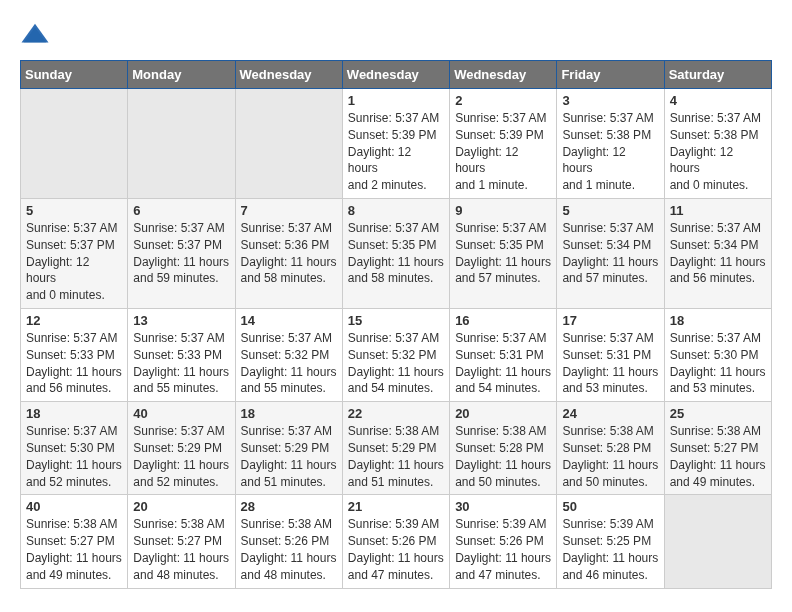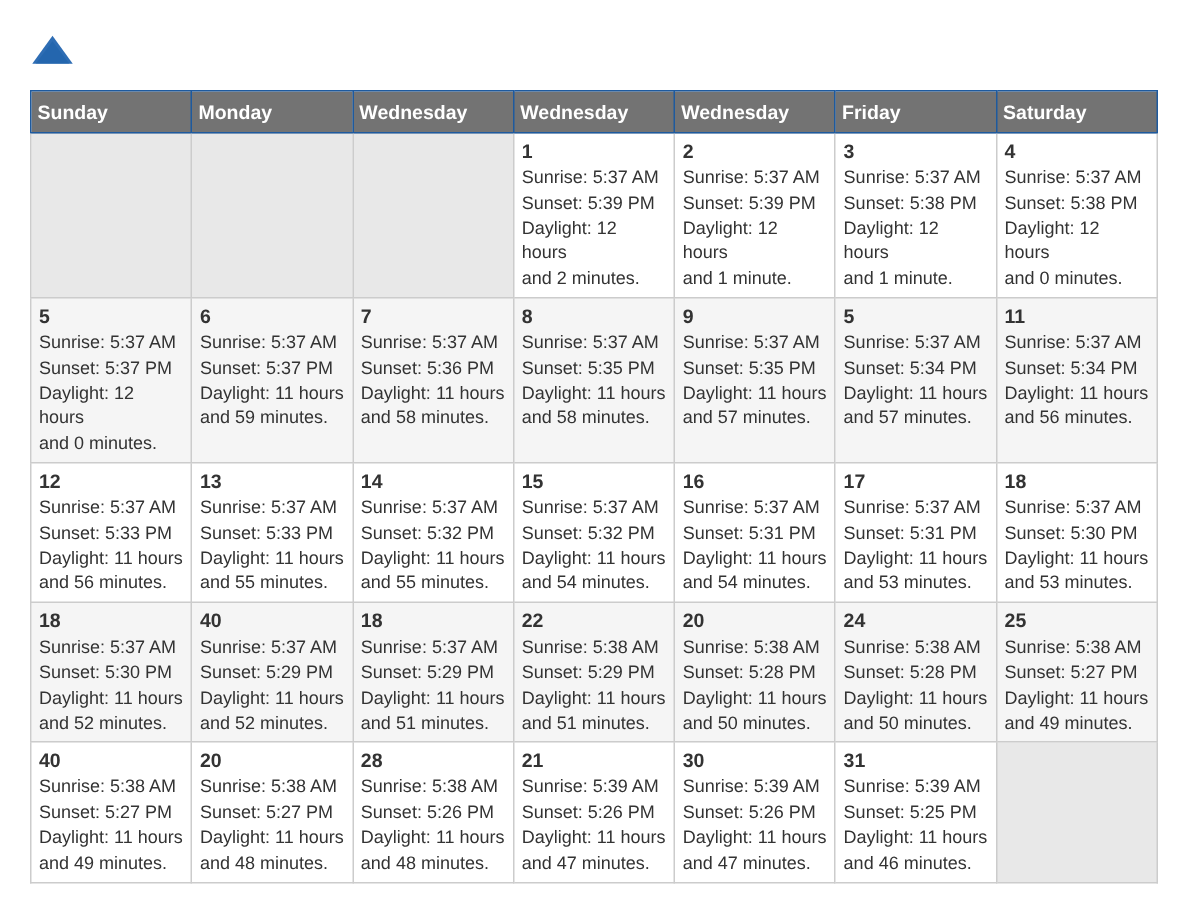--- a/index.html
+++ b/index.html
@@ -345,21 +345,21 @@
 and 47 minutes.</div>
         </td>
         <td>
           <span class="day-number">30</span>
           <div class="day-info" style="white-space: pre-line;">Sunrise: 5:39 AM
 Sunset: 5:26 PM
 Daylight: 11 hours
 and 47 minutes.</div>
         </td>
         <td>
-          <span class="day-number">31</span>
+          <span class="day-number">50</span>
           <div class="day-info" style="white-space: pre-line;">Sunrise: 5:39 AM
 Sunset: 5:25 PM
 Daylight: 11 hours
 and 46 minutes.</div>
         </td>
         <td class="empty-cell"></td>
       </tr>
     </tbody>
 </table>
 

